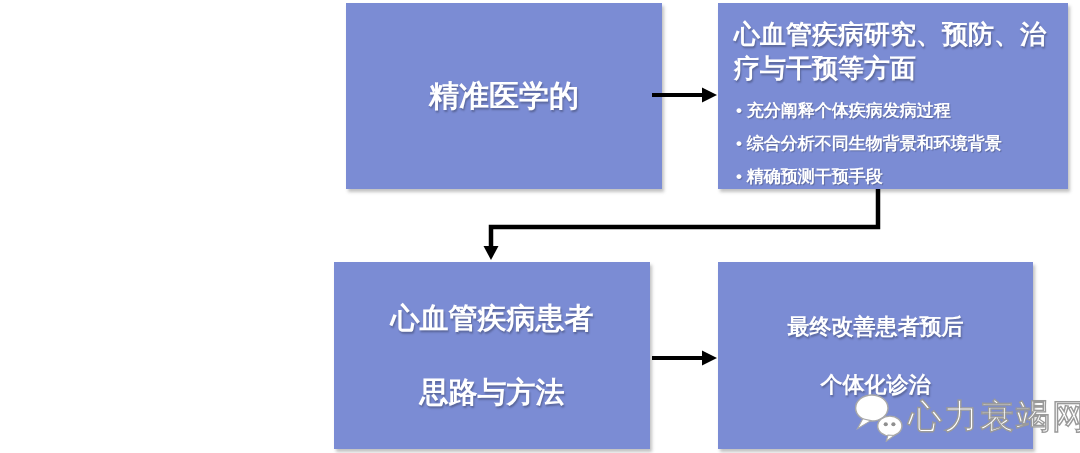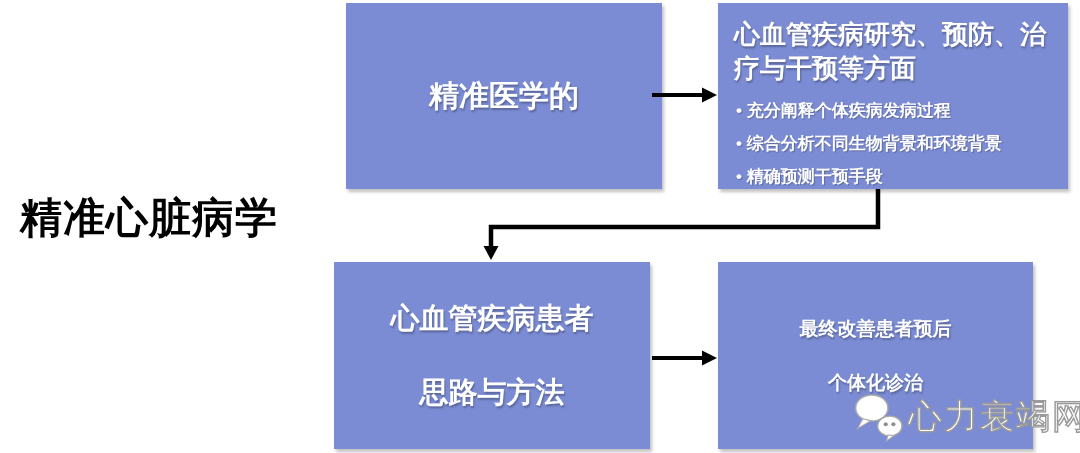--- a/index.html
+++ b/index.html
@@ -40,21 +40,21 @@
     display: flex;
     flex-direction: column;
     align-items: center;
     justify-content: center;
     text-align: center;
   }
 
   #box-methods { left: 334px; top: 3px; width: 316px; height: 186px; gap: 64px; font-size: 30px; margin-left: 12px; }
   #box-research { left: 718px; top: 3px; width: 350px; height: 186px; padding: 14px 16px 0 16px; }
   #box-individualized { left: 334px; top: 262px; width: 316px; height: 187px; gap: 34px; font-size: 29px; text-align: center; }
-  #box-outcome { left: 718px; top: 262px; width: 315px; height: 187px; gap: 28px; font-size: 19px; }
+  #box-outcome { left: 718px; top: 262px; width: 315px; height: 187px; gap: 28px; font-size: 22px; }
 
   #box-research .heading {
     font-size: 26px;
     line-height: 34px;
     text-shadow: 1px 2px 2px rgba(0,0,0,0.28);
   }
   #box-research ul {
     list-style: none;
     margin: 9px 0 0 0;
     padding: 0 0 0 2px;
@@ -91,21 +91,20 @@
     text-shadow: 0 0 1px rgba(140,140,140,0.8);
     white-space: nowrap;
     letter-spacing: 2px;
   }
 </style>
 </head>
 <body>
 
 <div class="canvas">
 
-  <div class="side-label">精准心脏病学</div>
 
   <div class="box box-center" id="box-methods">
     <div class="line">精准医学的</div>
   </div>
 
   <div class="box" id="box-research">
     <div class="heading">心血管疾病研究、预防、治疗与干预等方面</div>
     <ul>
       <li>充分阐释个体疾病发病过程</li>
       <li>综合分析不同生物背景和环境背景</li>

